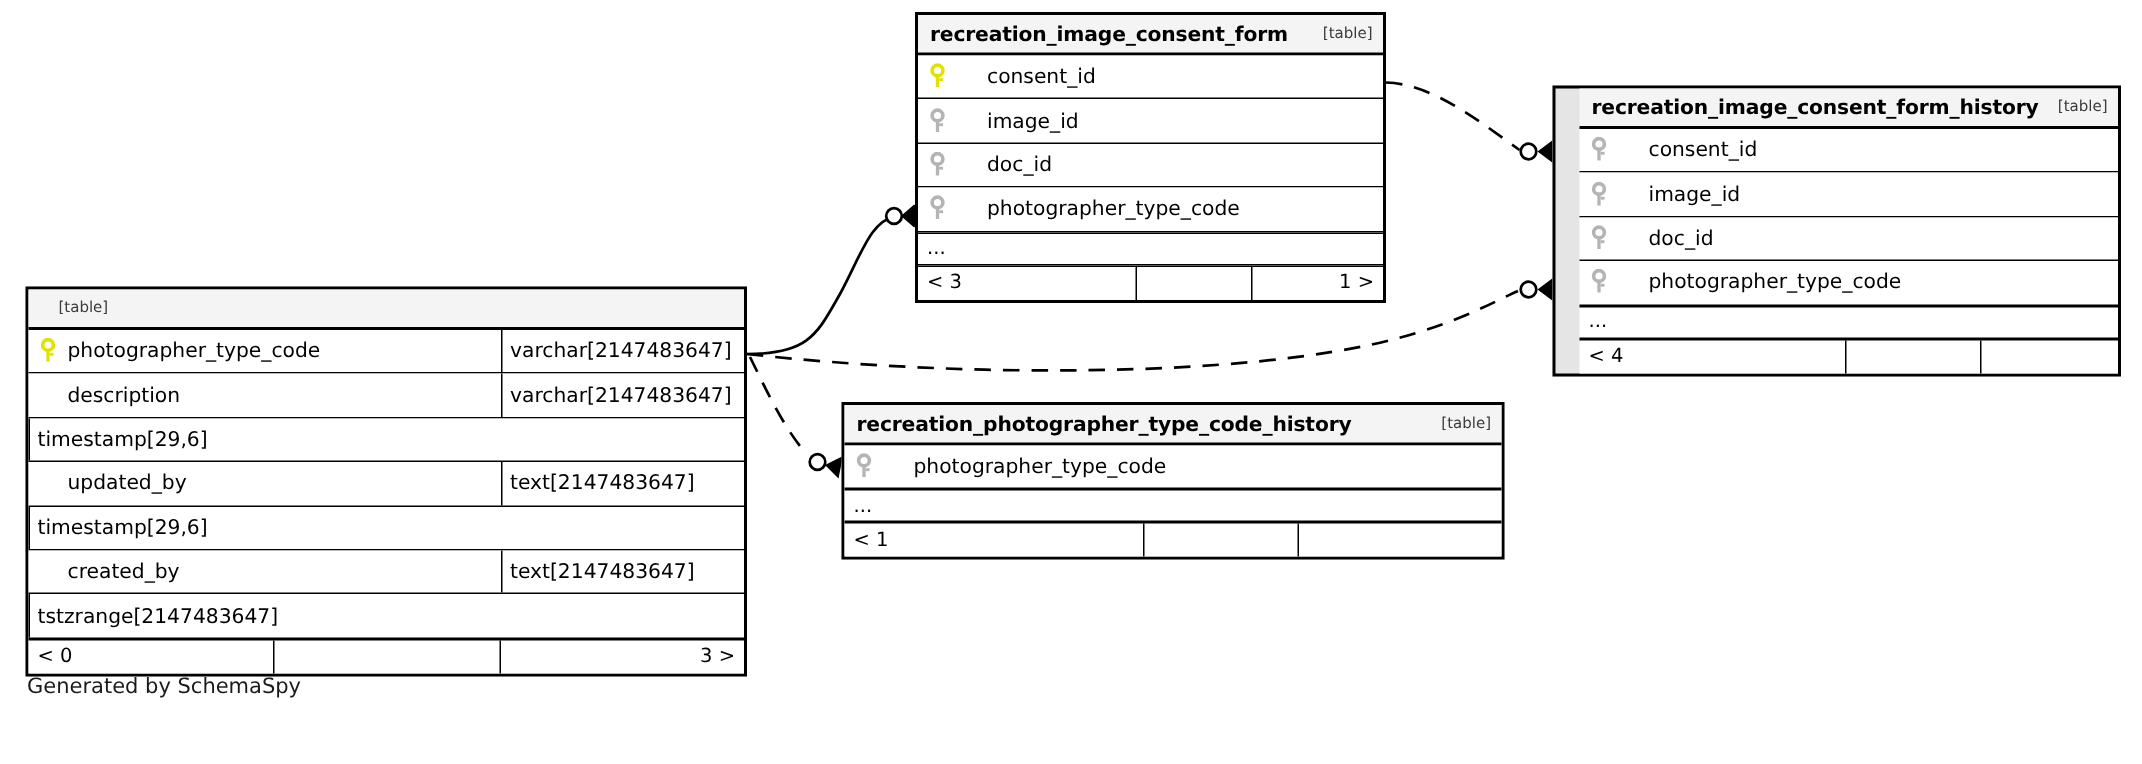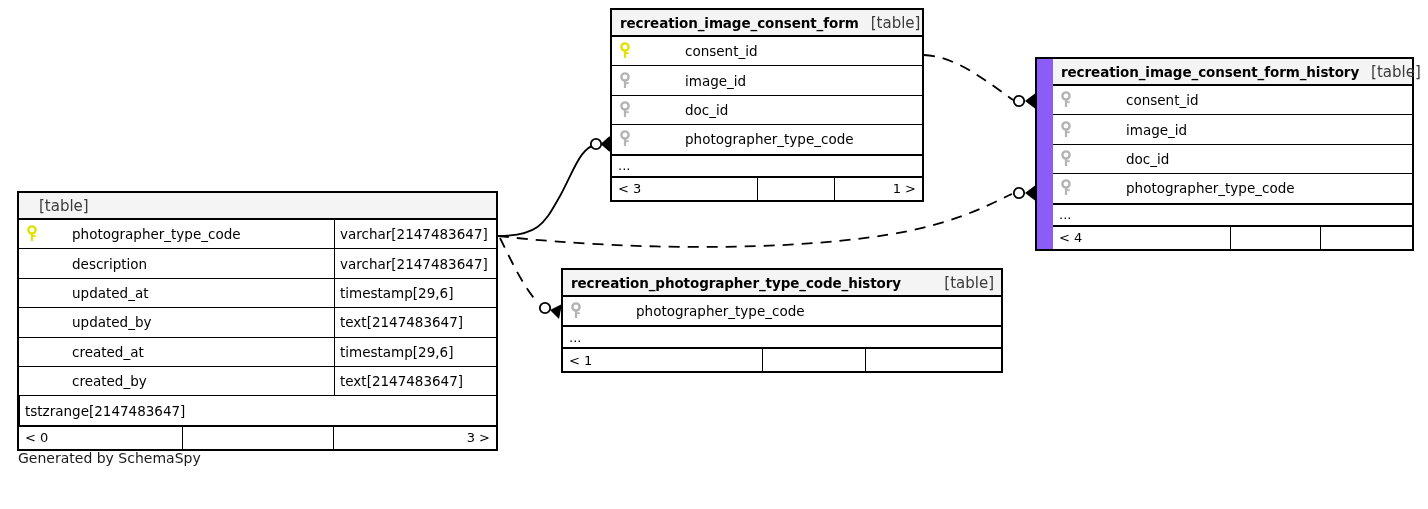--- a/index.html
+++ b/index.html
@@ -19,21 +19,21 @@
     position: absolute;
     left: 0;
     top: 0;
     width: 1428px;
     height: 509px;
     pointer-events: none;
   }
   .tbl {
     position: absolute;
     border: 2px solid #000000;
-    background: #8b5cf6;
+    background: #e5e5e5;
     box-sizing: border-box;
     z-index: 5;
   }
   .tbl-head {
     display: flex;
     align-items: center;
     justify-content: space-between;
     background: #f4f4f4;
     border-bottom: 2px solid #000000;
     box-sizing: border-box;
@@ -41,42 +41,41 @@
     padding: 0 7px 0 8px;
   }
   .tbl-title {
     font-size: 13.5px;
     font-weight: bold;
     color: #000000;
     letter-spacing: -0.1px;
     white-space: nowrap;
   }
   .tbl-tag {
-    font-size: 15px;
+    font-size: 10px;
     color: #3b3b3b;
     white-space: nowrap;
     padding-left: 12px;
   }
   .row {
     display: flex;
     align-items: stretch;
     border-bottom: 1px solid #000000;
     box-sizing: border-box;
     height: 29.4px;
     background: #ffffff;
   }
   .row:last-child { border-bottom: none; }
   .cell-name {
     display: flex;
     align-items: center;
     flex: 1 1 auto;
     min-width: 0;
     padding-left: 6px;
     box-sizing: border-box;
-    gap: 27px;
   }
   .cell-type {
     display: flex;
     align-items: center;
     flex: 0 0 auto;
     border-left: 1px solid #000000;
     padding: 0 6px 0 5px;
     box-sizing: border-box;
     font-size: 13.5px;
     color: #000000;
@@ -318,38 +317,30 @@
       <div class="cell-type" style="width:162px;">varchar[2147483647]</div>
     </div>
     <div class="row">
       <div class="cell-name">
         <span class="keyslot none"></span>
         <span class="colname">description</span>
       </div>
       <div class="cell-type" style="width:162px;">varchar[2147483647]</div>
     </div>
     <div class="row">
-      <div class="cell-name">
-        <span class="keyslot none"></span>
-        <span class="colname">updated_at</span>
-      </div>
       <div class="cell-type" style="width:162px;">timestamp[29,6]</div>
     </div>
     <div class="row">
       <div class="cell-name">
         <span class="keyslot none"></span>
         <span class="colname">updated_by</span>
       </div>
       <div class="cell-type" style="width:162px;">text[2147483647]</div>
     </div>
     <div class="row">
-      <div class="cell-name">
-        <span class="keyslot none"></span>
-        <span class="colname">created_at</span>
-      </div>
       <div class="cell-type" style="width:162px;">timestamp[29,6]</div>
     </div>
     <div class="row">
       <div class="cell-name">
         <span class="keyslot none"></span>
         <span class="colname">created_by</span>
       </div>
       <div class="cell-type" style="width:162px;">text[2147483647]</div>
     </div>
     <div class="row">

